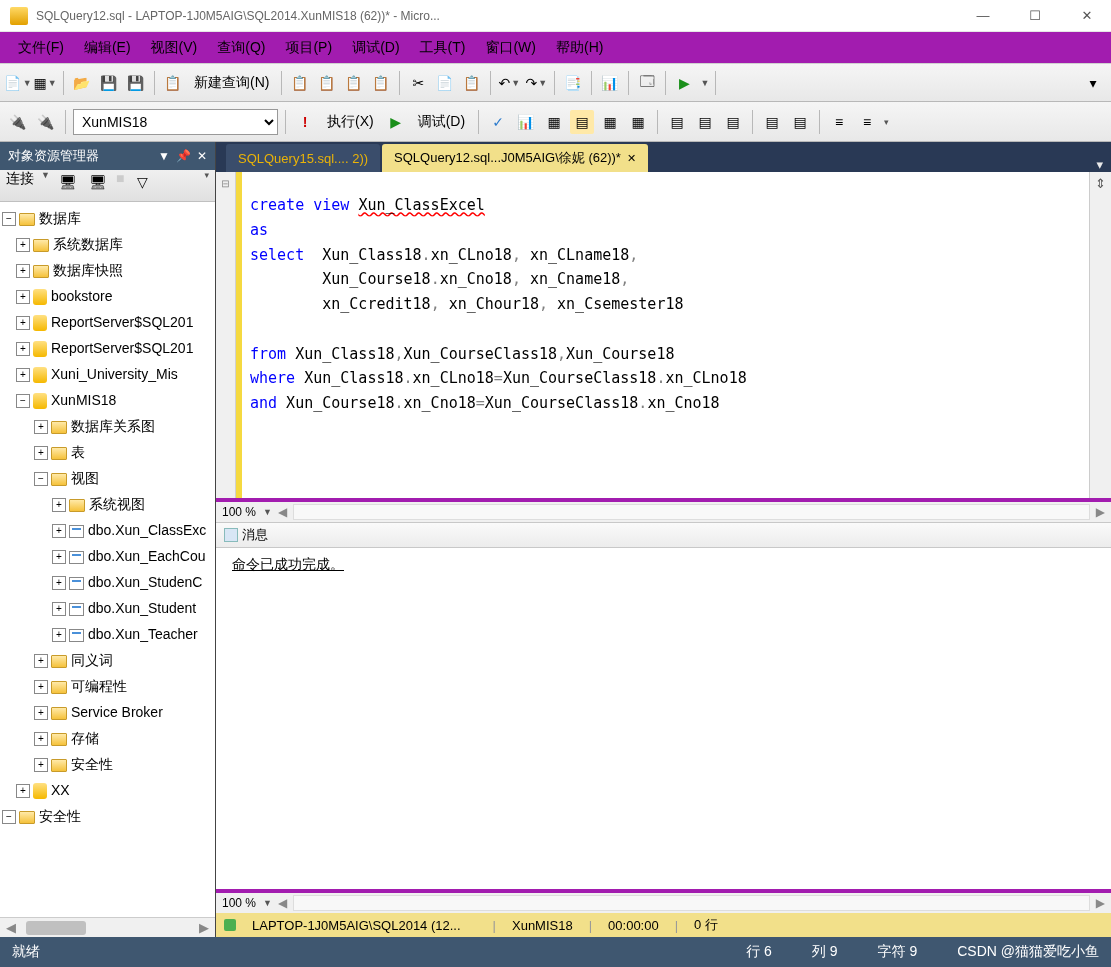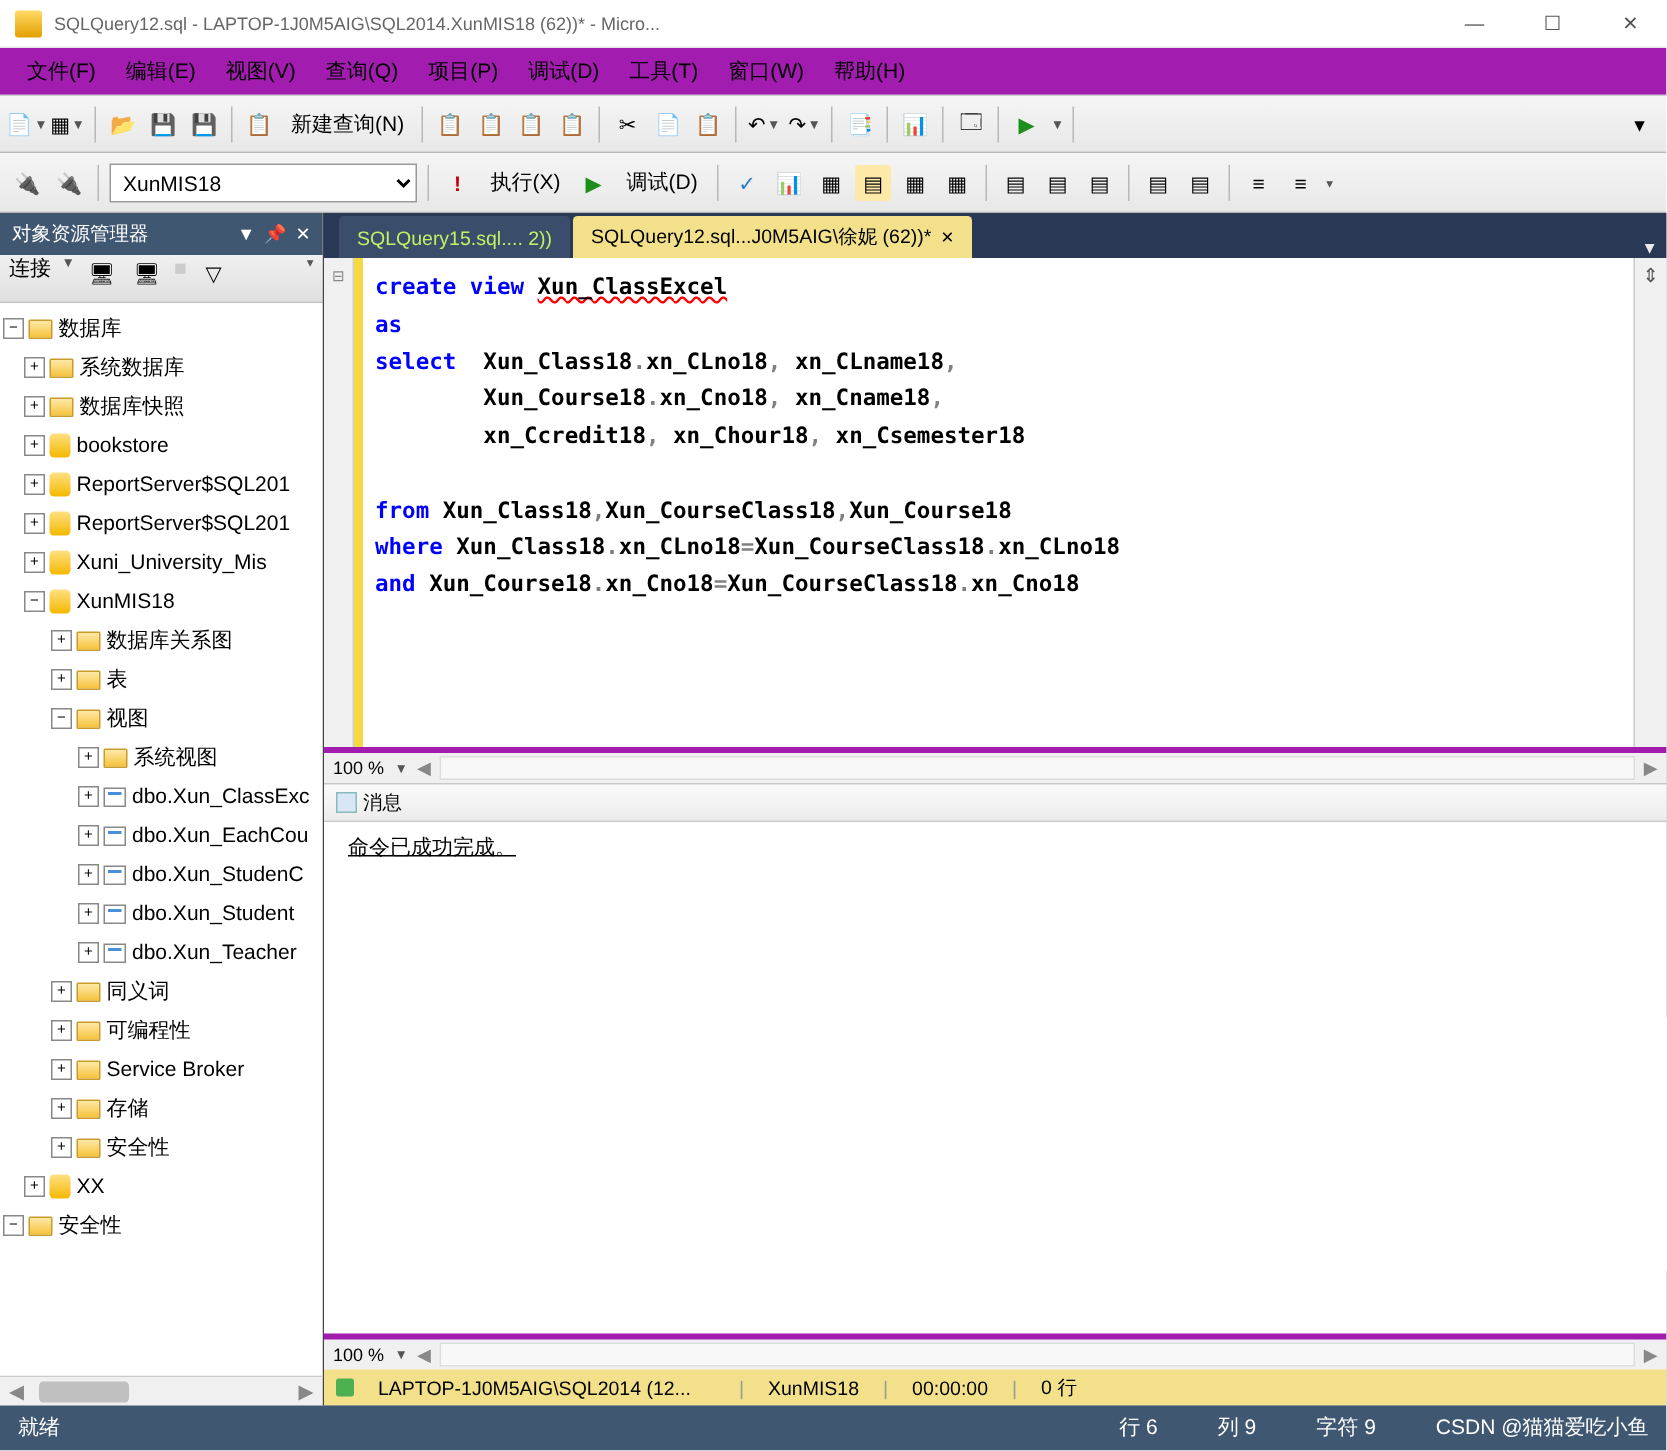--- a/index.html
+++ b/index.html
@@ -29,30 +29,30 @@
   .exp { width: 14px; height: 14px; border: 1px solid #888; display: inline-flex; align-items: center; justify-content: center; font-size: 10px; margin-right: 3px; background: #fff; cursor: pointer; line-height: 1; }
   .fold-icon { width: 16px; height: 13px; background: linear-gradient(#ffe9a8,#f5c23b); border: 1px solid #c89b2a; border-radius: 1px; margin-right: 4px; }
   .db-icon { width: 14px; height: 16px; background: linear-gradient(#ffe082,#f5b800); border-radius: 3px; margin-right: 4px; }
   .srv-icon { width: 16px; height: 16px; background: #d0d8e0; border: 1px solid #888; margin-right: 4px; }
   .vw-icon { width: 15px; height: 13px; background: #fff; border: 1px solid #888; margin-right: 4px; position: relative; }
   .vw-icon::before { content: ""; position: absolute; left: 2px; top: 2px; right: 2px; bottom: 2px; border-top: 2px solid #4a90d9; }
   .hscroll { height: 20px; background: #f0f0f0; border-top: 1px solid #ccc; display: flex; align-items: center; }
   .hscroll .thumb { width: 60px; height: 14px; background: #c0c0c0; border-radius: 3px; margin-left: 4px; }
   .editor-area { flex: 1; display: flex; flex-direction: column; background: #293955; min-width: 0; }
   .doc-tabs { height: 30px; display: flex; align-items: flex-end; padding-left: 10px; background: #293955; }
-  .doc-tab { height: 28px; padding: 4px 12px; background: #3a4d6b; color: #bef264; font-size: 13px; margin-right: 2px; display: flex; align-items: center; gap: 6px; cursor: pointer; border-radius: 3px 3px 0 0; }
+  .doc-tab { height: 28px; padding: 4px 12px; background: #3a4d6b; color: #eab308; font-size: 13px; margin-right: 2px; display: flex; align-items: center; gap: 6px; cursor: pointer; border-radius: 3px 3px 0 0; }
   .doc-tab.active { background: #f2e08a; color: #000; }
   .doc-tab .x { font-size: 11px; cursor: pointer; }
   .tab-spacer { flex: 1; }
   .tab-menu { color: #e9e9e9; padding: 0 8px; cursor: pointer; }
   .code-pane { flex: 1; background: #fff; display: flex; flex-direction: column; min-height: 0; }
   .code-body { flex: 1; display: flex; background: #fff; overflow: hidden; }
   .gutter { width: 20px; background: #f0f0f0; border-right: 1px solid #d0d0d0; }
   .change-bar { width: 6px; background: #f5d940; }
-  .code-text { flex: 1; padding: 7px 8px; font-family: Consolas, monospace; font-size: 15px; line-height: 1.65; white-space: pre; overflow: auto; font-weight: bold; }
+  .code-text { flex: 1; padding: 21px 8px; font-family: Consolas, monospace; font-size: 15px; line-height: 1.65; white-space: pre; overflow: auto; }
   .kw { color: #0000ff; }
   .gray { color: #808080; }
   .err { text-decoration: wavy underline red; }
   .nav-btn { width: 22px; background: #f0f0f0; border-left: 1px solid #ccc; display: flex; align-items: flex-start; justify-content: center; padding-top: 4px; color: #555; cursor: pointer; }
   .zoom-row { height: 24px; background: #f0f0f0; border-top: 4px solid #a21caf; display: flex; align-items: center; padding: 0 6px; font-size: 12px; gap: 6px; }
   .zoom-row .sc { flex: 1; height: 16px; background: #f8f8f8; border: 1px solid #ddd; }
   .msg-tab { height: 26px; background: linear-gradient(#fafafa,#ececec); border-top: 1px solid #c8c8c8; border-bottom: 1px solid #c8c8c8; display: flex; align-items: center; padding: 0 8px; font-size: 13px; gap: 4px; }
   .msg-ico { width: 14px; height: 14px; background: #d8e6f5; border: 1px solid #8bb; }
   .msg-body { flex: 1; background: #fff; padding: 8px 16px; font-size: 14px; overflow: auto; text-decoration: underline; }
   .result-status { height: 24px; background: #f2e08a; display: flex; align-items: center; padding: 0 8px; font-size: 13px; gap: 16px; }

